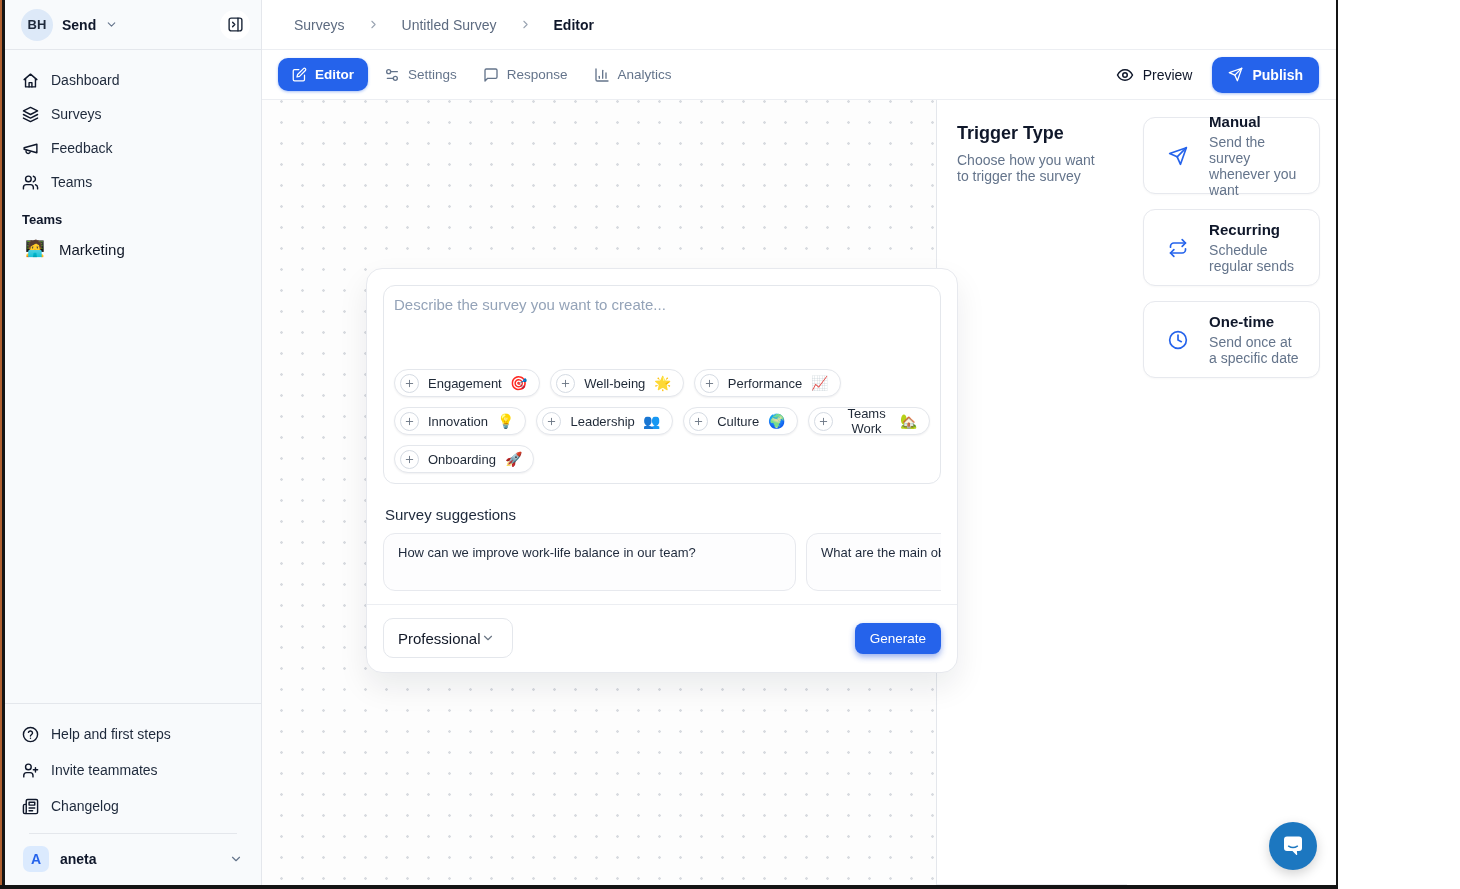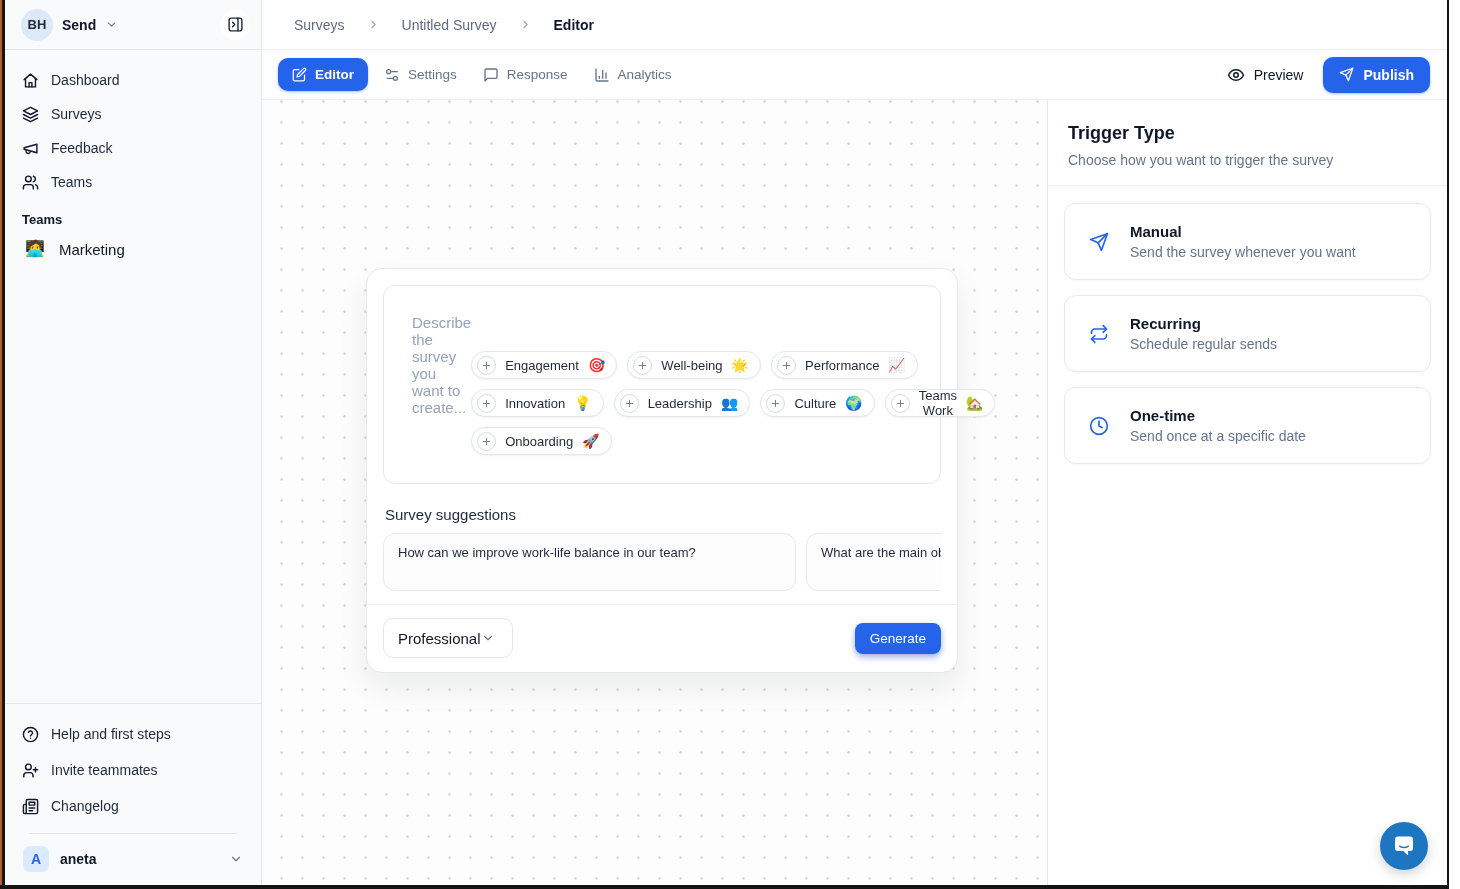--- a/index.html
+++ b/index.html
@@ -1,20 +1,20 @@
 <!DOCTYPE html>
 <html><head>
 <meta charset="utf-8">
 <style>
   * { box-sizing: border-box; margin: 0; padding: 0; }
   html, body { width: 1460px; height: 889px; overflow: hidden; }
   body { font-family: "Liberation Sans", sans-serif; background: #fff; color: #0f172a; }
 
   .frame {
-    width: 1449px; height: 889px; display: flex; position: relative;
+    width: 1338px; height: 889px; display: flex; position: relative;
     border-left: 5px solid #141414; border-right: 2px solid #141414; border-bottom: 4px solid #141414; justify-content: center;
   }
   .frame::before { content:""; position:absolute; left:-5px; top:0; width:1.5px; height:100%; background:#b06030; }
 
   svg.ic { display: block; stroke: currentColor; fill: none; stroke-width: 2; stroke-linecap: round; stroke-linejoin: round; }
 
   
   .sidebar { width: 257px; flex: none; background: #f8fafc; border-right: 1px solid #e4e7ec; display: flex; flex-direction: column; }
   .sb-header { height: 50px; flex: none; border-bottom: 1px solid #e4e7ec; display: flex; align-items: center; padding: 0 11px 0 16px; gap: 9px; }
   .ws-avatar { width: 32px; height: 32px; border-radius: 50%; background: #dde9f8; color: #1e293b; font-size: 13px; font-weight: 700; display: grid; place-items: center; flex: none; }
@@ -56,41 +56,41 @@
 
   
   .canvas { flex: 1; min-width: 0; position: relative; border-right: 1px solid #e4e7ec;
     background-color: #fdfdfd;
     background-image: radial-gradient(circle, #d8dbe0 1.3px, transparent 1.45px);
     background-size: 21px 21px; background-position: 9px 12px; }
 
   .gen-card { position: absolute; left: 104px; top: 168px; width: 592px; background: #fff; border: 1px solid #e7e9ee; border-radius: 16px; box-shadow: 0 14px 30px rgba(15,23,42,.08); }
   .card-top { padding: 16px 16px 0; }
 
-  .composer { border: 1px solid #e4e7ec; border-radius: 12px; height: 199px; padding: 28px; display: flex; flex-direction: row; cursor: text; }
+  .composer { border: 1px solid #e4e7ec; border-radius: 12px; height: 199px; padding: 10px; display: flex; flex-direction: column; cursor: text; }
   .composer-placeholder { font-size: 15px; color: #94a3b8; }
   .chips { margin-top: auto; }
   .chip-row { display: flex; gap: 10px; margin-top: 10px; }
   .chip { display: inline-flex; align-items: center; gap: 9px; height: 28px; padding: 0 11px 0 5px; background: #fff; border: 1px solid #e4e7ec; border-radius: 999px; font-size: 13px; color: #1f2937; box-shadow: 0 1px 2px rgba(15,23,42,.06); cursor: pointer; font-family: inherit; }
   .chip-plus { width: 19px; height: 19px; border-radius: 50%; border: 1px solid #d5dbe3; color: #6b7684; display: grid; place-items: center; flex: none; background: #fff; }
   .chip-emoji { font-size: 14px; line-height: 1; }
 
   .suggestions-label { margin: 22px 2px 10px; font-size: 15px; font-weight: 500; color: #1e293b; }
   .suggestions { display: flex; gap: 10px; overflow: hidden; }
   .suggestion { flex: none; height: 58px; border: 1px solid #e7e9ee; border-radius: 12px; background: #fdfdfe; padding: 11px 14px; font-size: 13px; color: #1e293b; cursor: pointer; }
   .suggestion.s1 { width: 413px; }
   .suggestion.s2 { width: 360px; }
 
   .card-footer { border-top: 1px solid #eceef2; margin-top: 13px; padding: 13px 16px 14px; display: flex; align-items: center; justify-content: space-between; }
   .tone-select { height: 40px; min-width: 130px; border: 1px solid #e4e7ec; border-radius: 10px; background: #fff; display: inline-flex; align-items: center; padding: 0 12px 0 14px; font-size: 15px; color: #111827; cursor: pointer; font-family: inherit; }
   .tone-select .chev { color: #6b7684; }
   .generate-btn { height: 31px; padding: 0 15px; border-radius: 8px; background: #2563eb; color: #fff; font-size: 13.5px; font-weight: 500; border: none; cursor: pointer; font-family: inherit; box-shadow: 0 3px 6px rgba(29,78,216,.45); }
 
   
-  .right-panel { width: 399px; flex: none; background: #fff; display: flex; flex-direction: column; }
+  .right-panel { width: 399px; flex: none; background: #fff; display: flex; flex-direction: row; }
   .panel-header { padding: 23px 20px 17px; border-bottom: 1px solid #eceef2; }
   .panel-title { font-size: 18px; font-weight: 700; color: #0f172a; margin-bottom: 8px; }
   .panel-subtitle { font-size: 14px; color: #64748b; }
   .trigger-list { padding: 17px 16px; display: flex; flex-direction: column; gap: 15px; }
   .trigger-card { height: 77px; border: 1px solid #e7e9ee; border-radius: 12px; background: #fff; display: flex; align-items: center; gap: 21px; padding: 0 20px 0 24px; cursor: pointer; box-shadow: 0 1px 2px rgba(15,23,42,.03); }
   .trigger-icon { color: #2563eb; flex: none; }
   .trigger-title { font-size: 15px; font-weight: 600; color: #0f172a; margin-bottom: 4px; }
   .trigger-desc { font-size: 14px; color: #64748b; }
 
   

